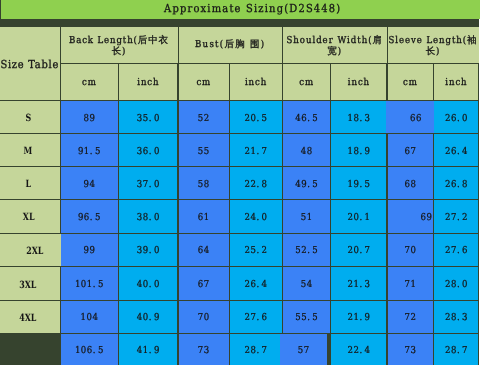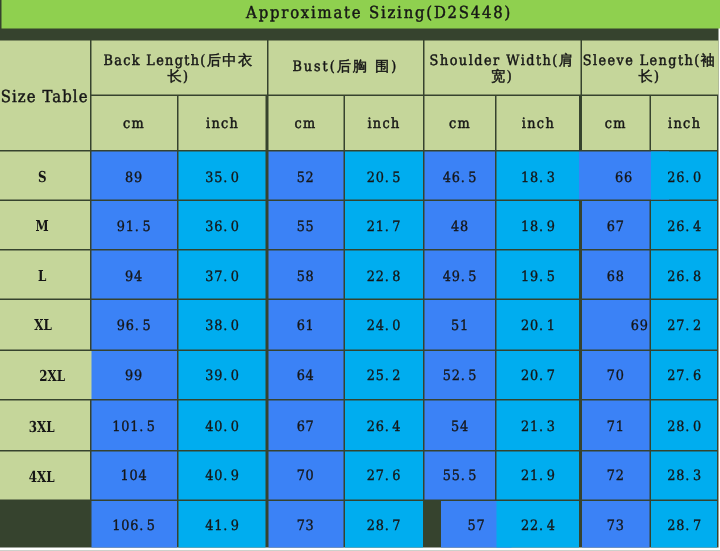--- a/index.html
+++ b/index.html
@@ -130,17 +130,17 @@
     <div class="cell g" data-name="cell-value" style="left: 178.5px; top: 301.1px; width: 50.5px; height: 32.3px;">70</div>
     <div class="cell b" data-name="cell-value" style="left: 230px; top: 301.1px; width: 52px; height: 32.3px;">27<span class="dot" data-name="decimal-point">.</span>6</div>
     <div class="cell g" data-name="cell-value" style="left: 283px; top: 301.1px; width: 47.4px; height: 32.3px;">55<span class="dot" data-name="decimal-point">.</span>5</div>
     <div class="cell b" data-name="cell-value" style="left: 331.4px; top: 301.1px; width: 55.1px; height: 32.3px;">21<span class="dot" data-name="decimal-point">.</span>9</div>
     <div class="cell g" data-name="cell-value" style="left: 387.5px; top: 301.1px; width: 45.9px; height: 32.3px;">72</div>
     <div class="cell b" data-name="cell-value" style="left: 434.4px; top: 301.1px; width: 44.1px; height: 32.3px;">28<span class="dot" data-name="decimal-point">.</span>3</div>
     <div class="cell g" data-name="cell-value" style="left: 60.5px; top: 334.4px; width: 57.8px; height: 30.6px;">106<span class="dot" data-name="decimal-point">.</span>5</div>
     <div class="cell b" data-name="cell-value" style="left: 119.3px; top: 334.4px; width: 58.2px; height: 30.6px;">41<span class="dot" data-name="decimal-point">.</span>9</div>
     <div class="cell g" data-name="cell-value" style="left: 178.5px; top: 334.4px; width: 50.5px; height: 30.6px;">73</div>
     <div class="cell b" data-name="cell-value" style="left: 230px; top: 334.4px; width: 52px; height: 30.6px;">28<span class="dot" data-name="decimal-point">.</span>7</div>
-    <div class="cell g" data-name="cell-value" style="left: 294px; top: 334.4px; width: 47.4px; height: 30.6px;">57</div>
+    <div class="cell g" data-name="cell-value" style="left: 280px; top: 334.4px; width: 47.4px; height: 30.6px;">57</div>
     <div class="cell b" data-name="cell-value" style="left: 331.4px; top: 334.4px; width: 55.1px; height: 30.6px;">22<span class="dot" data-name="decimal-point">.</span>4</div>
     <div class="cell g" data-name="cell-value" style="left: 387.5px; top: 334.4px; width: 45.9px; height: 30.6px;">73</div>
     <div class="cell b" data-name="cell-value" style="left: 434.4px; top: 334.4px; width: 44.1px; height: 30.6px;">28<span class="dot" data-name="decimal-point">.</span>7</div>
   </div>
 
 </body></html>

